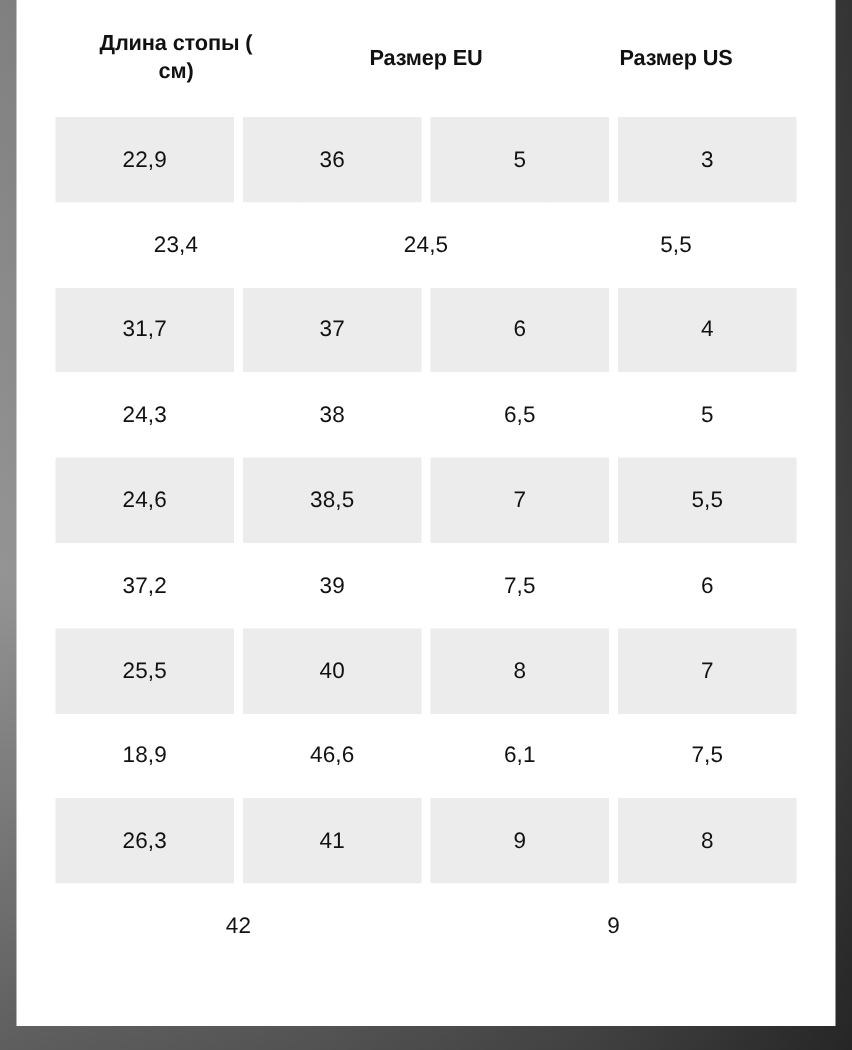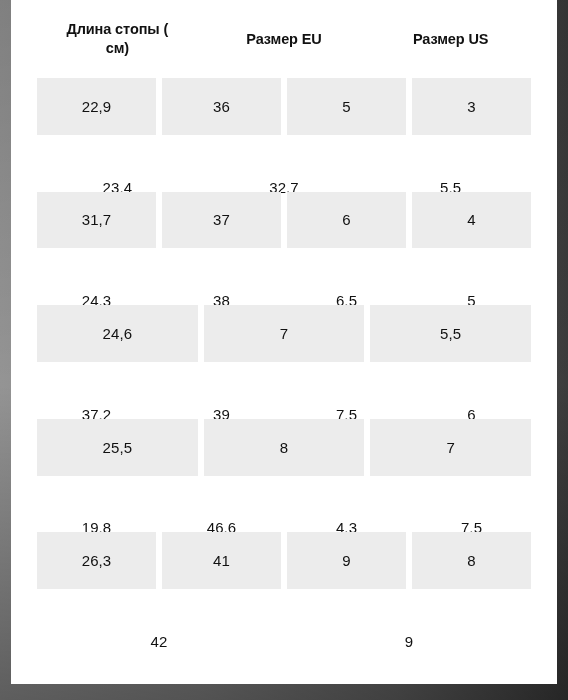--- a/index.html
+++ b/index.html
@@ -88,21 +88,20 @@
     letter-spacing: 0.1px;
     height: 100%;
   }
 
   .row.striped .data-cell {
     background: #ececec;
   }
 
   .row.plain .data-cell {
     background: #ffffff;
-    margin-top: 24px;
   }
 </style>
 </head>
 <body>
 
 <div id="backdrop"></div>
 
 <div id="card">
   <div class="table" id="size-table">
     <div class="row header-row" id="header-row">
@@ -118,55 +117,57 @@
       </div>
     <div id="body-rows">
         <div class="row data-row striped">
           <div class="cell data-cell">22,9</div>
           <div class="cell data-cell">36</div>
           <div class="cell data-cell">5</div>
           <div class="cell data-cell">3</div>
         </div>
         <div class="row data-row plain">
           <div class="cell data-cell">23,4</div>
-          <div class="cell data-cell">32,7</div>
+          <div class="cell data-cell">24,5</div>
           <div class="cell data-cell">5,5</div>
         </div>
         <div class="row data-row striped">
           <div class="cell data-cell">31,7</div>
           <div class="cell data-cell">37</div>
           <div class="cell data-cell">6</div>
           <div class="cell data-cell">4</div>
         </div>
         <div class="row data-row plain">
           <div class="cell data-cell">24,3</div>
           <div class="cell data-cell">38</div>
           <div class="cell data-cell">6,5</div>
           <div class="cell data-cell">5</div>
         </div>
         <div class="row data-row striped">
           <div class="cell data-cell">24,6</div>
+          <div class="cell data-cell">38,5</div>
           <div class="cell data-cell">7</div>
           <div class="cell data-cell">5,5</div>
         </div>
         <div class="row data-row plain">
           <div class="cell data-cell">37,2</div>
           <div class="cell data-cell">39</div>
           <div class="cell data-cell">7,5</div>
           <div class="cell data-cell">6</div>
         </div>
         <div class="row data-row striped">
           <div class="cell data-cell">25,5</div>
+          <div class="cell data-cell">40</div>
           <div class="cell data-cell">8</div>
           <div class="cell data-cell">7</div>
         </div>
         <div class="row data-row plain">
-          <div class="cell data-cell">19,8</div>
+          <div class="cell data-cell">18,9</div>
           <div class="cell data-cell">46,6</div>
-          <div class="cell data-cell">4,3</div>
+          <div class="cell data-cell">6,1</div>
           <div class="cell data-cell">7,5</div>
         </div>
         <div class="row data-row striped">
           <div class="cell data-cell">26,3</div>
           <div class="cell data-cell">41</div>
           <div class="cell data-cell">9</div>
           <div class="cell data-cell">8</div>
         </div>
         <div class="row data-row plain">
           <div class="cell data-cell">42</div>

